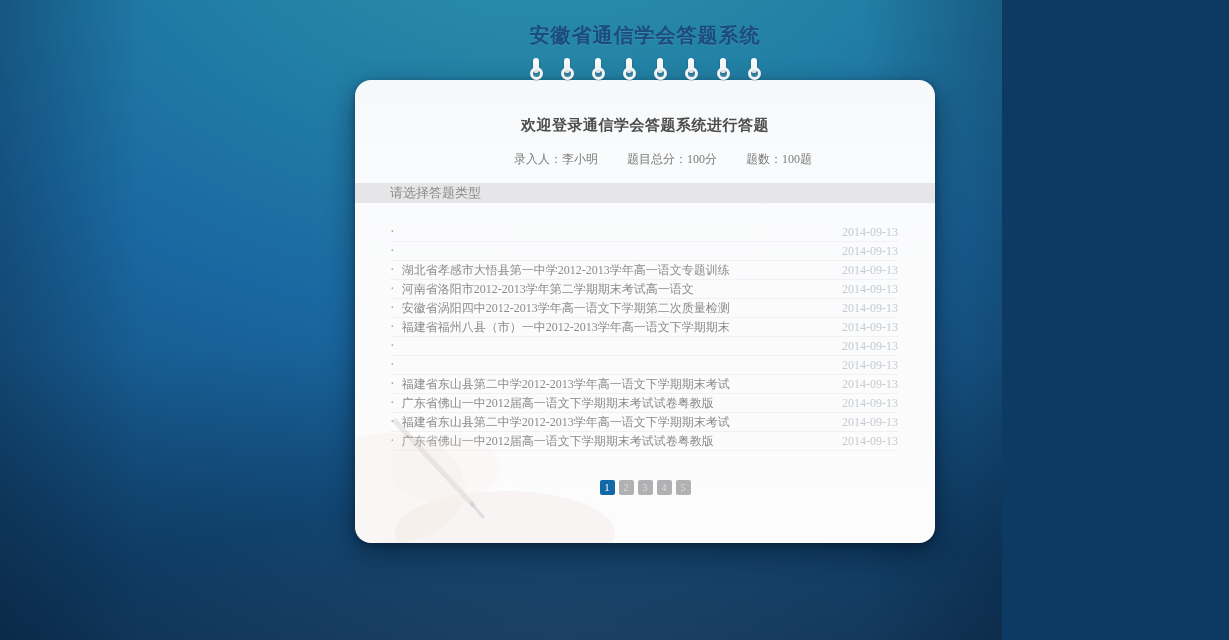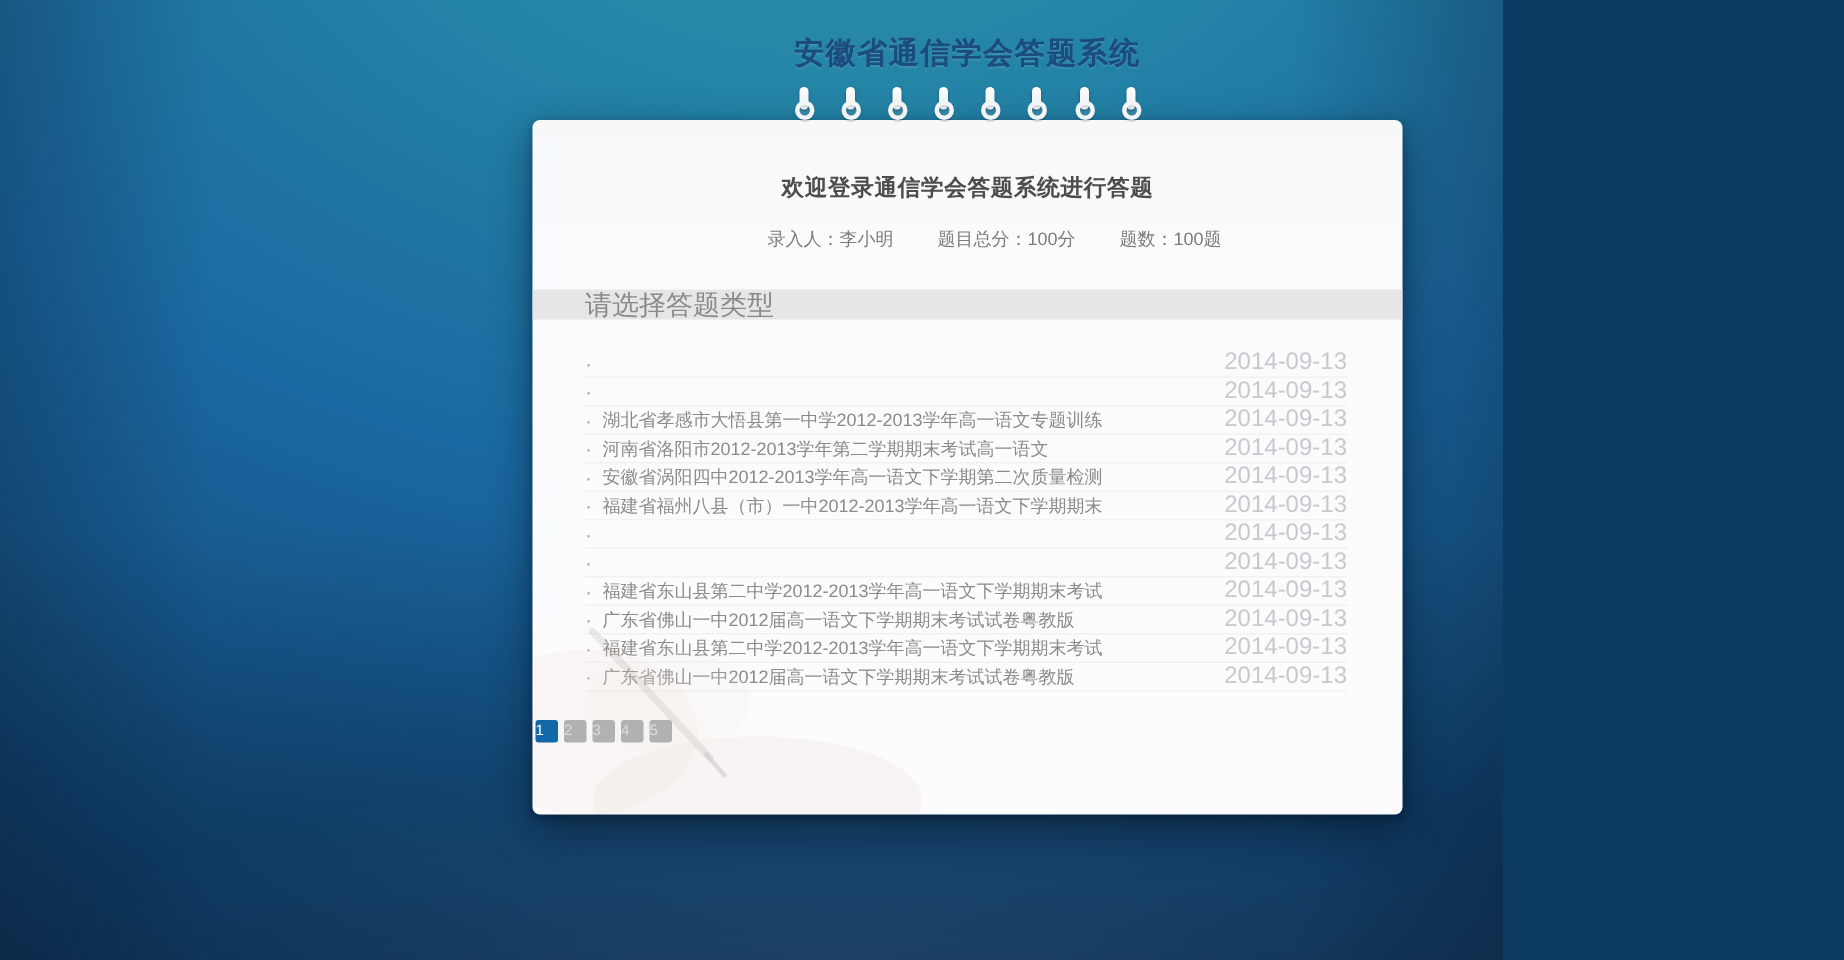--- a/index.html
+++ b/index.html
@@ -8,20 +8,21 @@
     font-family:"Liberation Sans","DejaVu Sans",sans-serif;
     background-color:#0d3a62;
   }
   .stage{
     position:relative;width:1002px;height:640px;
     background:
       linear-gradient(90deg, rgba(8,25,45,0.28) 0%, rgba(8,25,45,0) 14%, rgba(8,25,45,0) 86%, rgba(8,25,45,0.28) 100%),
       linear-gradient(180deg, rgba(0,0,0,0) 55%, rgba(4,18,38,0.38) 100%),
       radial-gradient(900px 260px at 56% 103%, rgba(150,180,210,0.20), rgba(150,180,210,0) 60%),
       radial-gradient(1500px 980px at 55% -18%, #2f93ac 0%, #2383a6 20%, #1a68a1 45%, #134c7c 72%, #0d3a62 100%);
+    font-family: Liberation Serif, serif;
   }
   .page-title{
     position:absolute;left:355px;top:22px;width:580px;margin:0;
     text-align:center;font-size:20px;font-weight:bold;letter-spacing:1px;
     color:#1c4b7d;text-shadow:0 1px 1px rgba(255,255,255,0.10);
   }
   
   .pins{position:absolute;left:355px;top:58px;width:580px;height:30px;z-index:5;}
   .pin{position:absolute;width:14px;top:0;}
   .pin .stem{width:6px;height:15px;margin:0 auto;border-radius:3px;
@@ -32,50 +33,50 @@
     background:rgba(255,255,255,0.10);
     box-shadow:inset 0 1px 1px rgba(0,0,0,0.15), 0 1px 1px rgba(0,0,0,0.20);}
   .pin:nth-child(1){left:174px;} .pin:nth-child(2){left:205px;}
   .pin:nth-child(3){left:236px;} .pin:nth-child(4){left:267px;}
   .pin:nth-child(5){left:298px;} .pin:nth-child(6){left:329px;}
   .pin:nth-child(7){left:361px;} .pin:nth-child(8){left:392px;}
   
   .card{
     position:absolute;left:355px;top:80px;width:580px;height:463px;
     background:linear-gradient(180deg,#f6f8f9 0%,#fafbfc 18%,#fcfcfd 100%);
-    border-radius:5px;overflow:hidden;
+    border-radius:16px;overflow:hidden;
     box-shadow:0 10px 28px rgba(0,10,25,0.45), 0 2px 6px rgba(0,10,25,0.30);
   }
   .watermark{position:absolute;left:0;bottom:0;width:310px;height:130px;opacity:0.5;pointer-events:none;}
   .welcome{
     margin:36px 20px 0;text-align:center;
     font-size:15px;font-weight:bold;color:#4d4d4d;letter-spacing:0.5px;
   }
   .info-row{margin-top:16px;text-align:center;font-size:12px;color:#7b7b7b;padding-left:36px;}
   .info-row span{margin:0 13px;}
   .section-bar{
-    margin-top:25px;height:20px;line-height:20px;
-    background:#e6e6e8;color:#8a8a8a;font-size:18px;
+    margin-top:15px;height:20px;line-height:20px;
+    background:#e6e6e8;color:#8a8a8a;font-size:13px;
     padding-left:35px;
   }
   .quiz-list{
     list-style:none;margin:20px 37px 0 35px;padding:0;
   }
   .quiz-list .row{
     display:flex;align-items:center;height:18px;
     border-bottom:1px solid #f1f1f3;
     font-size:12px;color:#8b8b8b;
   }
   .quiz-list .bullet{color:#a5a5a5;margin-right:7px;font-size:14px;line-height:1;}
   .quiz-list .title{color:#8b8b8b;text-decoration:none;cursor:pointer;white-space:nowrap;overflow:hidden;}
   .quiz-list .row.hl .title{color:#4a8fc0;}
-  .quiz-list .date{margin-left:auto;font-size:16px;color:#c6cacd;}
+  .quiz-list .date{margin-left:auto;font-size:12px;color:#c6cacd;}
   .pagination{
     position:absolute;left:0;right:0;bottom:48px;
-    text-align:left;
+    text-align:center;
   }
   .page-btn{
     display:inline-block;min-width:15px;height:15px;line-height:15px;
     margin:0 2px;border-radius:2px;font-size:10px;cursor:pointer;
     background:#b1b1b4;color:#dcdcde;text-decoration:none;
   }
   .page-btn.active{background:#1368a8;color:#ffffff;}
 </style>
 </head>
 <body>

